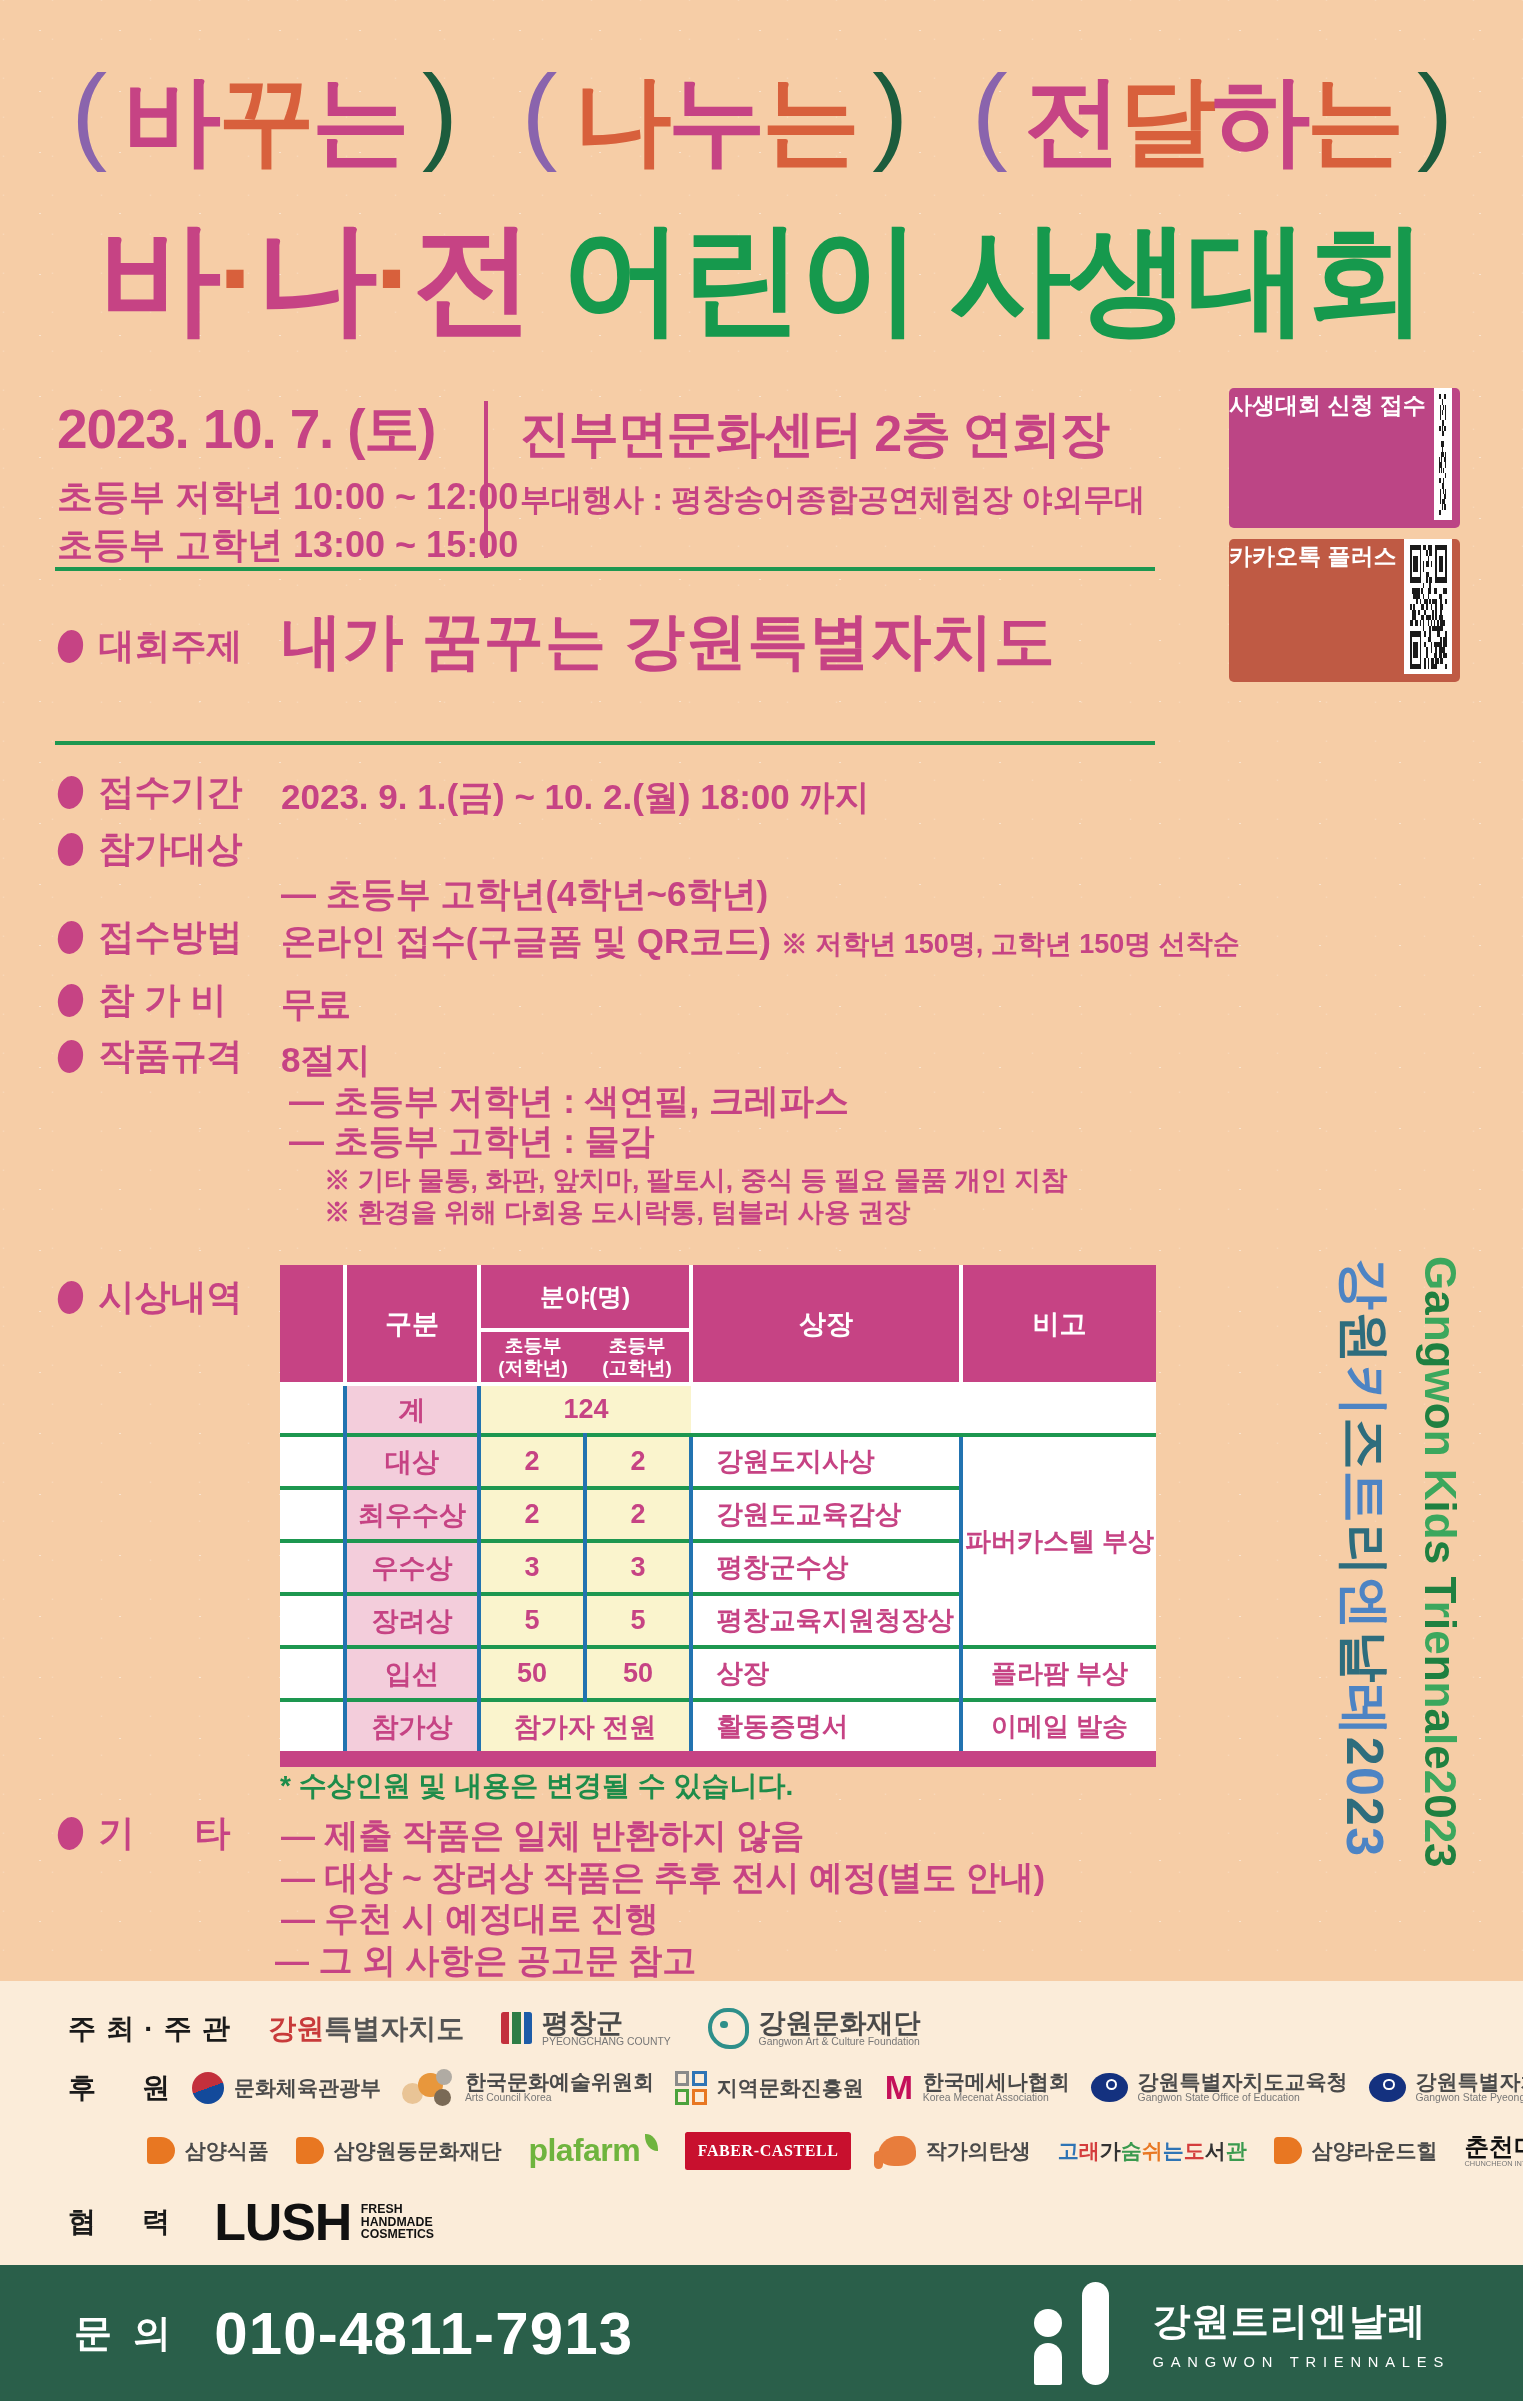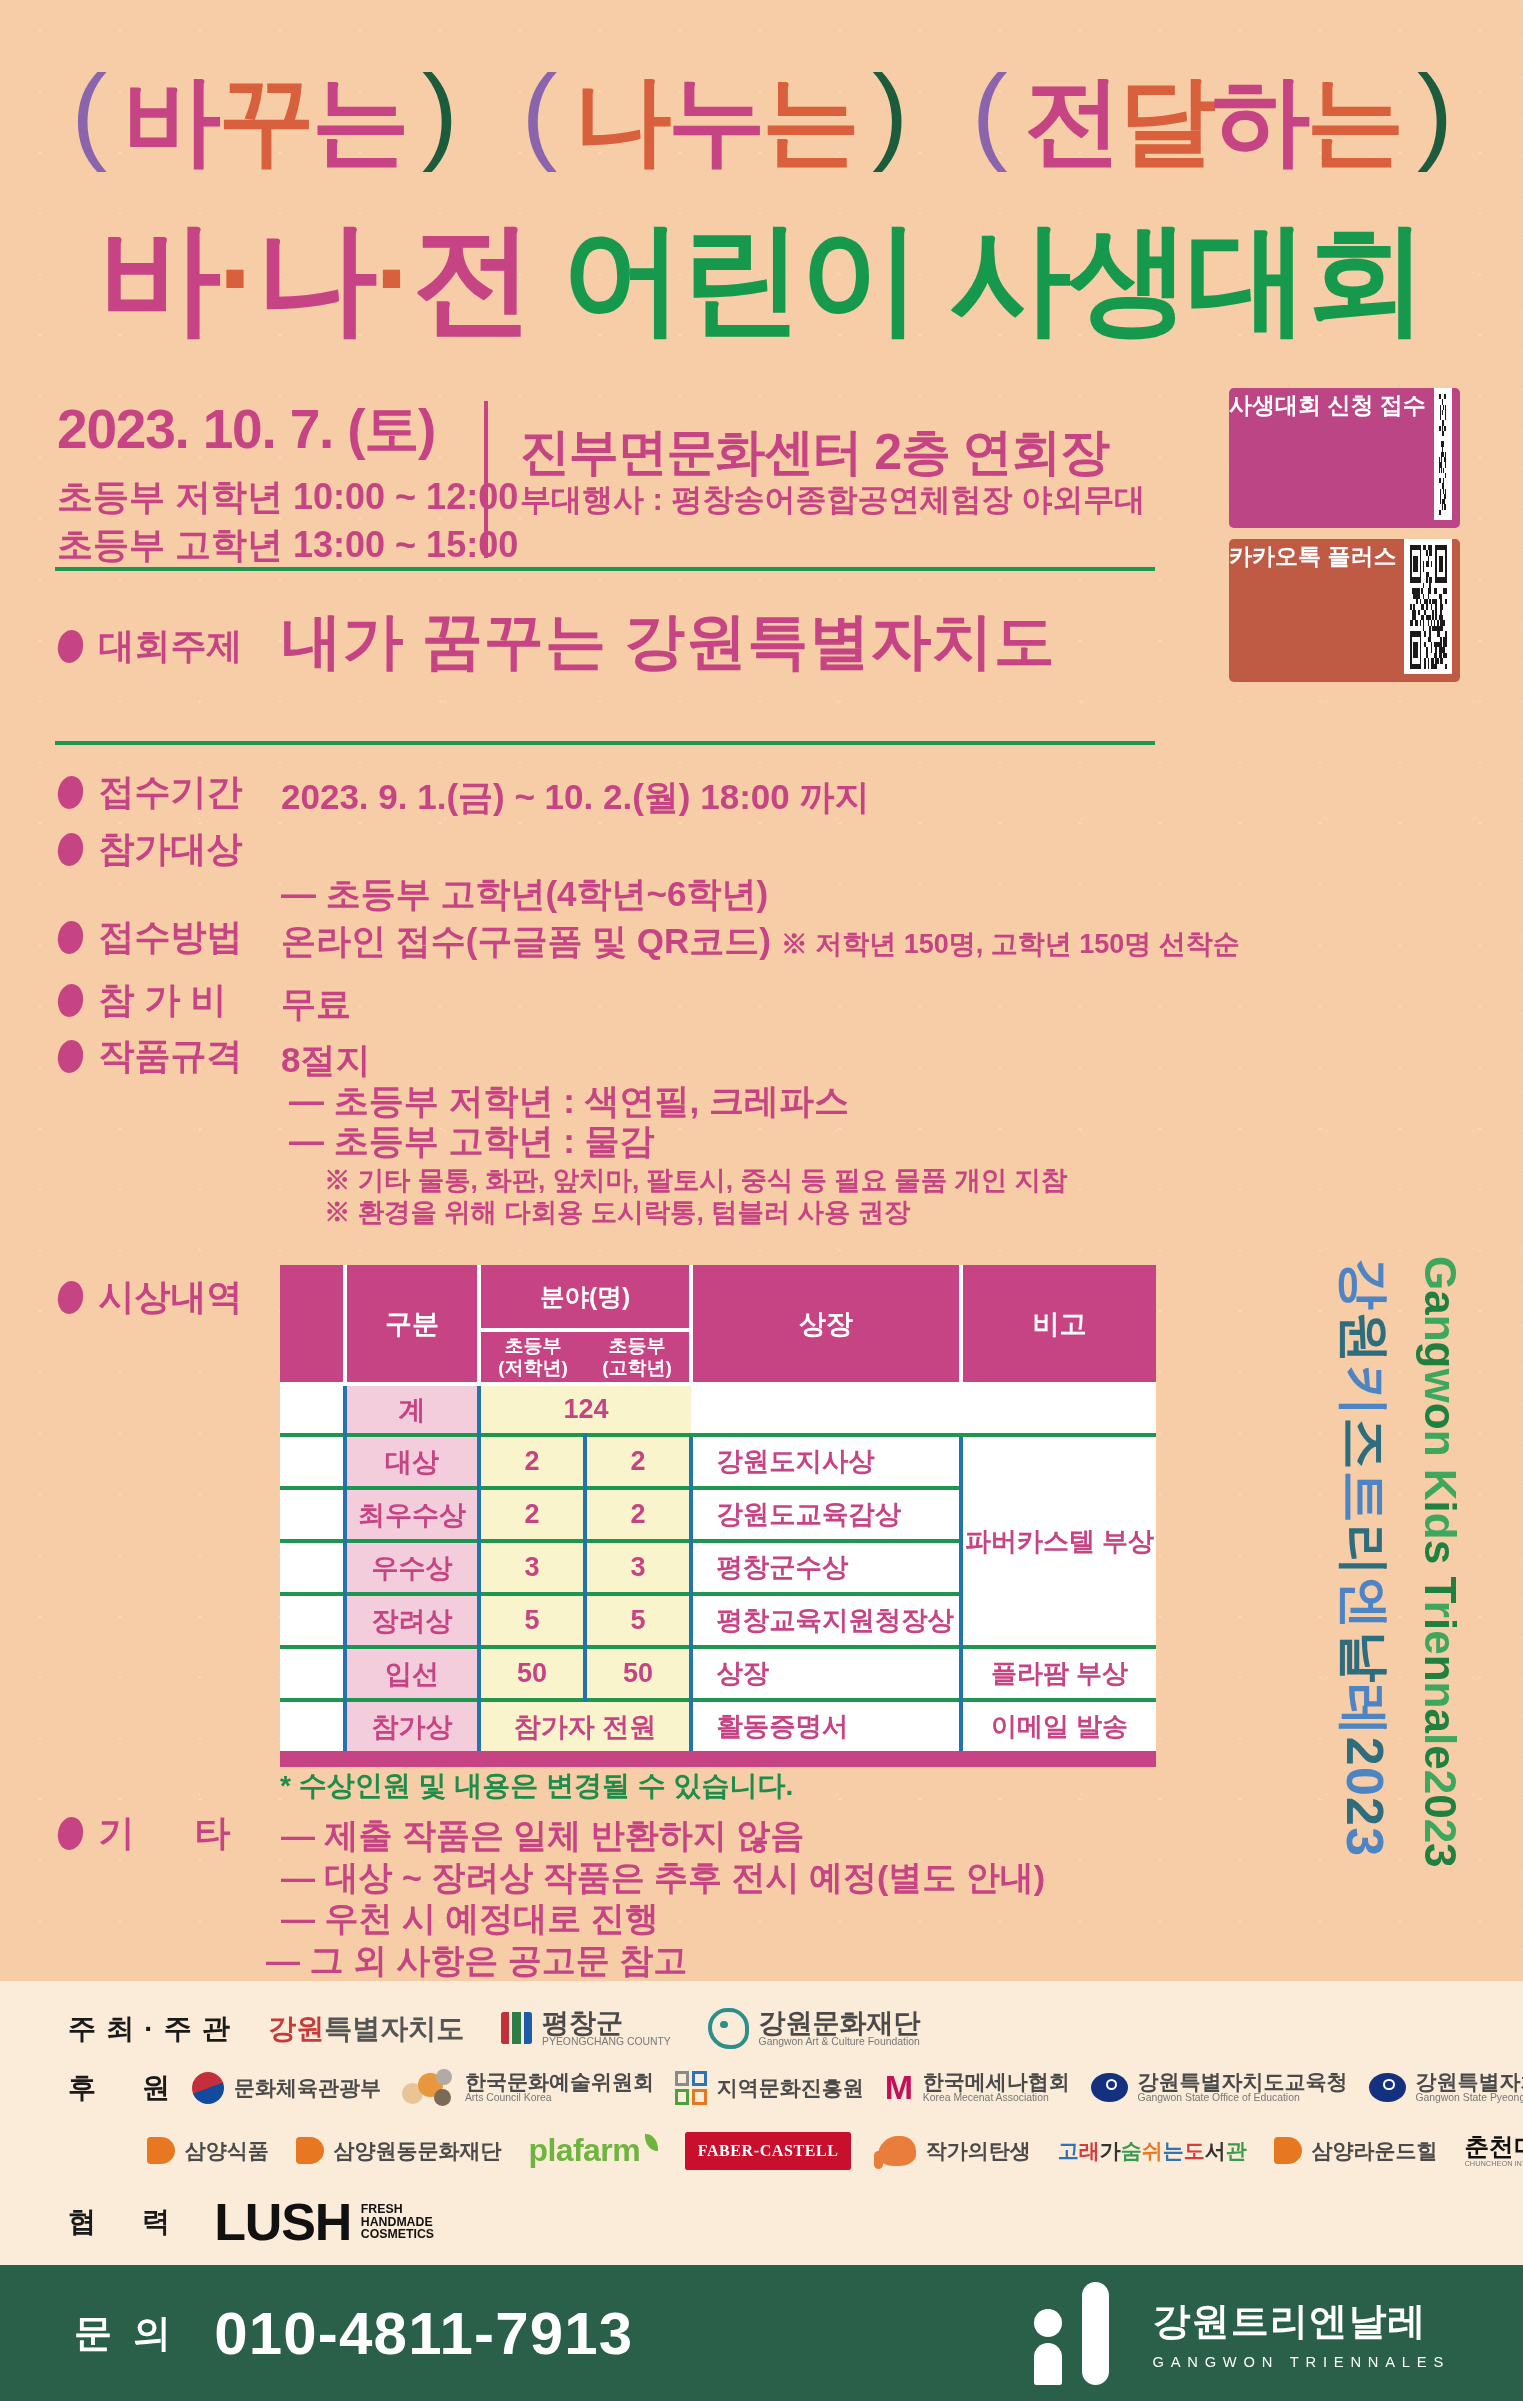--- a/index.html
+++ b/index.html
@@ -22,21 +22,21 @@
   .pr.open{color:#8a64ad;margin-right:16px;}
   .pr.close{color:#1c5c3d;margin-left:16px;}
   .title-main{top:198px;left:0;width:100%;text-align:center;font-size:122px;letter-spacing:-3.1px;white-space:nowrap;}
   .title-main .green{color:#16994d;}
   
   .pink{color:#c64384;}
   .date-big{left:57px;top:393px;font-size:55px;letter-spacing:-1.2px;}
   .time-line1{left:57px;top:473px;font-size:36px;}
   .time-line2{left:57px;top:521px;font-size:36px;}
   .vdiv{left:484px;top:401px;width:3.7px;height:157px;background:#c64384;}
-  .venue{left:520px;top:419px;font-size:50px;letter-spacing:-1.2px;}
+  .venue{left:520px;top:401px;font-size:50px;letter-spacing:-1.2px;}
   .side-event{left:520px;top:479px;font-size:31px;}
   
   .qr-box{left:1229px;width:231px;border-radius:4.9px;display:flex;flex-direction:row;}
   .qr1{top:388px;height:140px;background:#bc4585;}
   .qr2{top:539px;height:143px;background:#bf5a44;}
   .qr-head{height:34px;display:flex;align-items:center;justify-content:center;color:#fff;font-size:23px;font-weight:700;}
   .qr-body{flex:1;margin:0 8px 8px;background:#fff;padding:5.5px;}
   .qr-body>div{width:100%;height:100%;}
   
   .hr{left:55px;width:1100px;height:4.3px;background:#1d9750;}
@@ -565,21 +565,21 @@
       <td class="bigo">이메일 발송</td>
     </tr>
   </tbody>
     </table>
   <div class="abs footnote">* 수상인원 및 내용은 변경될 수 있습니다.</div>
 
   <div class="abs lbl" style="top:1809px"><span>기      타</span></div>
   <div class="abs etc-line" style="left:281px;top:1813px">— 제출 작품은 일체 반환하지 않음</div>
   <div class="abs etc-line" style="left:281px;top:1855px">— 대상 ~ 장려상 작품은 추후 전시 예정(별도 안내)</div>
   <div class="abs etc-line" style="left:281px;top:1896px">— 우천 시 예정대로 진행</div>
-  <div class="abs etc-line" style="left:266px;top:1938px">— 그 외 사항은 공고문 참고</div>
+  <div class="abs etc-line" style="left:275px;top:1938px">— 그 외 사항은 공고문 참고</div>
 
   <div class="abs vert vert-ko"><span style="color: rgb(77, 132, 196);">강</span><span style="color: rgb(46, 109, 125);">원</span><span style="color: rgb(77, 132, 196);">키</span><span style="color: rgb(46, 109, 125);">즈</span><span style="color: rgb(77, 132, 196);">트</span><span style="color: rgb(46, 109, 125);">리</span><span style="color: rgb(77, 132, 196);">엔</span><span style="color: rgb(46, 109, 125);">날</span><span style="color: rgb(77, 132, 196);">레</span><span style="color: rgb(46, 109, 125);">2</span><span style="color: rgb(77, 132, 196);">0</span><span style="color: rgb(46, 109, 125);">2</span><span style="color: rgb(77, 132, 196);">3</span></div>
   <div class="abs vert vert-en"><span style="color: rgb(60, 167, 93);">G</span><span style="color: rgb(31, 128, 64);">a</span><span style="color: rgb(60, 167, 93);">n</span><span style="color: rgb(31, 128, 64);">g</span><span style="color: rgb(60, 167, 93);">w</span><span style="color: rgb(31, 128, 64);">o</span><span style="color: rgb(60, 167, 93);">n</span><span style="color: rgb(31, 128, 64);"> </span><span style="color: rgb(60, 167, 93);">K</span><span style="color: rgb(31, 128, 64);">i</span><span style="color: rgb(60, 167, 93);">d</span><span style="color: rgb(31, 128, 64);">s</span><span style="color: rgb(60, 167, 93);"> </span><span style="color: rgb(31, 128, 64);">T</span><span style="color: rgb(60, 167, 93);">r</span><span style="color: rgb(31, 128, 64);">i</span><span style="color: rgb(60, 167, 93);">e</span><span style="color: rgb(31, 128, 64);">n</span><span style="color: rgb(60, 167, 93);">n</span><span style="color: rgb(31, 128, 64);">a</span><span style="color: rgb(60, 167, 93);">l</span><span style="color: rgb(31, 128, 64);">e</span><span style="color: rgb(60, 167, 93);">2</span><span style="color: rgb(31, 128, 64);">0</span><span style="color: rgb(60, 167, 93);">2</span><span style="color: rgb(31, 128, 64);">3</span></div>
 
   <div class="abs footer-band">
 
     <div class="f-row" style="left:68px;top:27px;gap:37px">
       <span class="f-label">주 최 · 주 관</span>
       <span class="logo">
         <span class="g-gw"><span>강원</span><b>특별자치도</b></span>

